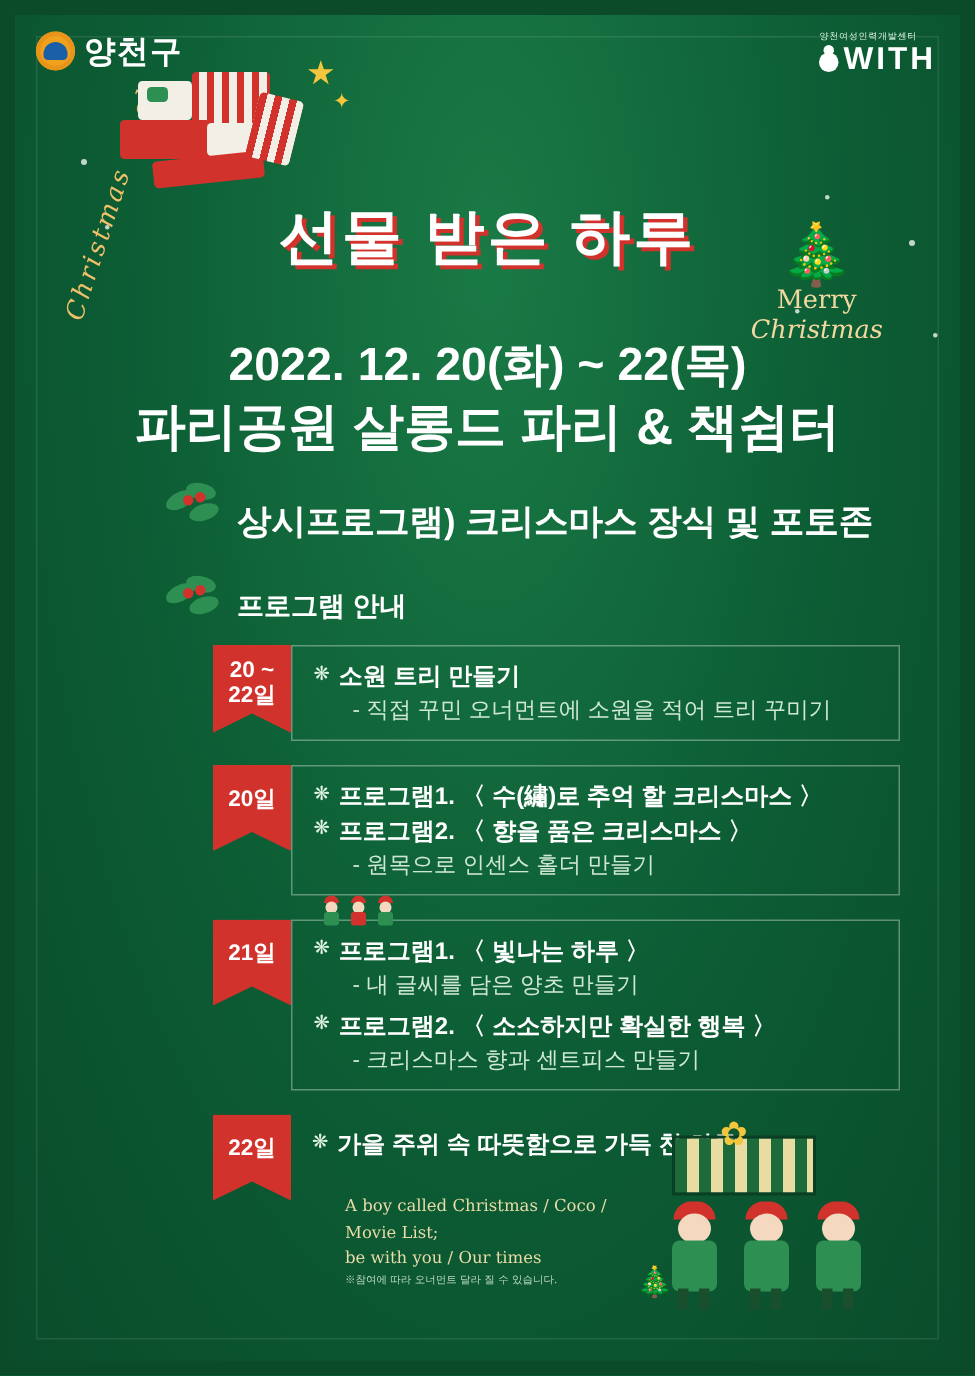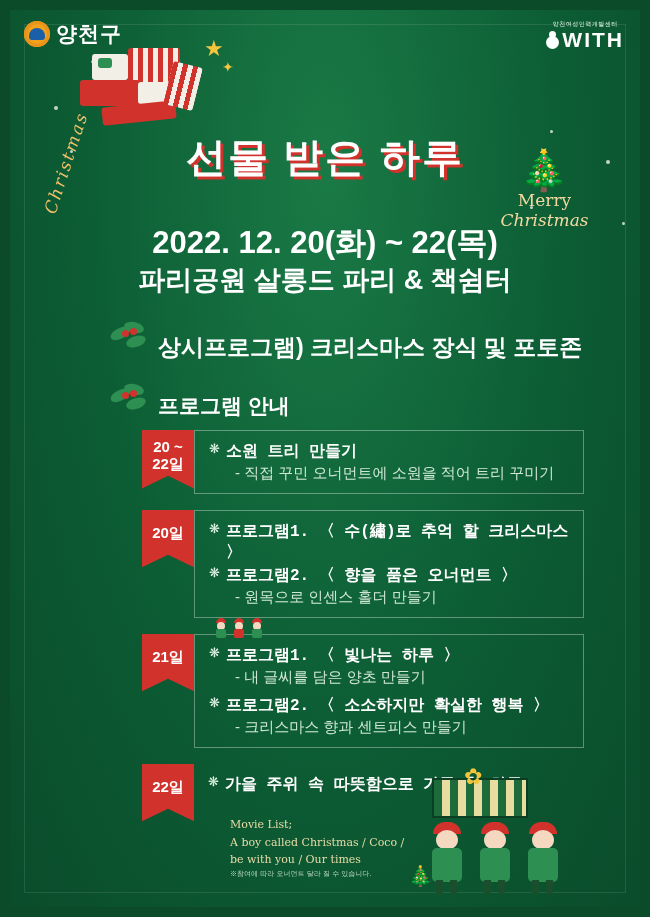--- a/index.html
+++ b/index.html
@@ -34,21 +34,21 @@
     position:relative;
     box-shadow: inset 0 0 0 3px #e8931a;
   }
   .logo-mark:after{
     content:""; position:absolute; left:5px; top:7px; width:16px; height:12px;
     background:#1b5fa8; border-radius:8px 8px 3px 3px;
   }
   .logo-gu-text { color:#ffffff; font-size:21px; font-weight:bold; letter-spacing:1px; }
 
   .logo-with {
-    position:absolute; right:16px; top:10px; text-align:center; color:#ffffff;
+    position:absolute; right:16px; top:10px; text-align:left; color:#ffffff;
   }
   .with-top { font-size:6px; letter-spacing:0.5px; color:#dff3e4; }
   .with-main { font-size:21px; font-weight:bold; letter-spacing:2px; line-height:1; }
   .with-dot {
     display:inline-block; width:13px; height:13px; background:#fff; border-radius:50%;
     position:relative; top:2px; margin-right:3px;
   }
   .with-dot:after{
     content:""; position:absolute; left:3px; top:-5px; width:7px; height:7px;
     background:#fff; border-radius:50%;
@@ -93,65 +93,65 @@
   }
   .merry .m1 { font-family:"DejaVu Serif", serif; font-size:17px; color:#f3d9a0;}
   .merry .m2 { font-family:"DejaVu Serif", serif; font-style:italic; font-size:17px; color:#f3d9a0;}
 
   .dates {
     position:absolute; top:212px; left:0; right:0; text-align:center;
     color:#ffffff; font-size:31px; font-weight:bold; letter-spacing:0px;
   }
   .venue {
     position:absolute; top:252px; left:0; right:0; text-align:center;
-    color:#ffffff; font-size:27px; font-weight:bold;
+    color:#ffffff; font-size:34px; font-weight:bold;
   }
 
   
   .holly { position:absolute; width:46px; height:30px; }
   .holly .leaf {
     position:absolute; width:20px; height:11px; background:#2e8f52;
     border-radius:60% 40% 60% 40%;
   }
   .holly .berry {
     position:absolute; width:7px; height:7px; border-radius:50%; background:#d2322c;
   }
 
   .always {
     position:absolute; top:322px; left:148px;
     color:#ffffff; font-size:23px; font-weight:bold;
   }
   .prog-head {
     position:absolute; top:382px; left:148px;
-    color:#ffffff; font-size:21px; font-weight:bold;
-  }
-
-  
-  .blocks { position:absolute; top:420px; left:132px; right:56px; }
+    color:#ffffff; font-size:18px; font-weight:bold;
+  }
+
+  
+  .blocks { position:absolute; top:420px; left:132px; right:40px; }
   .block { position:relative; margin-bottom:16px; min-height:64px; }
 
   .ribbon {
     position:absolute; left:0; top:0; width:52px;
     background:#d2322c; color:#ffffff;
     text-align:center; font-size:15px; font-weight:bold; line-height:1.15;
     padding:8px 2px 16px 2px;
     clip-path: polygon(0 0,100% 0,100% 100%,50% 78%,0 100%);
     z-index:2;
   }
   .ribbon.tall { padding-top:14px; padding-bottom:26px; }
 
   .panel {
     margin-left:52px;
     border:1px solid rgba(255,255,255,0.35);
     min-height:56px;
     padding:10px 10px 10px 14px;
   }
   .row { display:flex; align-items:flex-start; gap:6px; margin-bottom:2px; }
   .flake { color:#dff3e4; font-size:13px; line-height:1.3; }
-  .p-title { color:#ffffff; font-size:16px; font-weight:bold;font-family:Liberation Mono, monospace; }
+  .p-title { color:#ffffff; font-size:16px; font-weight:bold; }
   .p-sub { color:#cfe8d6; font-size:15px; margin:1px 0 8px 26px; }
   .p-sub.last { margin-bottom:0; }
 
   
   .movie {
     position:absolute; left:88px; top:52px;
     color:#e9dca8; font-family:"DejaVu Serif", serif; font-size:11px; line-height:1.6;
   }
   .movie .tiny { font-size:7px; color:#bcd8c2; }
 
@@ -264,21 +264,21 @@
       <div class="ribbon tall">
         <div>20일</div>
       </div>
       <div class="panel">
         <div class="row">
           <span class="flake">❋</span>
           <span class="p-title">프로그램1. 〈 수(繡)로 추억 할 크리스마스 〉</span>
         </div>
         <div class="row">
           <span class="flake">❋</span>
-          <span class="p-title">프로그램2. 〈 향을 품은 오너먼트 〉</span>
+          <span class="p-title">프로그램2. 〈 향을 품은 크리스마스 〉</span>
         </div>
         <div class="p-sub last">- 원목으로 인센스 홀더 만들기</div>
       </div>
     </div>
 
     <div class="block">
       <div class="mini-elves">
         <span class="mini">
             <i class="mhat"></i>
             <i class="mh"></i>
@@ -316,22 +316,22 @@
       <div class="ribbon tall">
         <div>22일</div>
       </div>
       <div class="panel" style="border:none; min-height:110px;">
         <div class="row">
           <span class="flake">❋</span>
           <span class="p-title">가을 주위 속 따뜻함으로 가득 찬 하루</span>
         </div>
 
         <div class="movie">
+          <div>A boy called Christmas / Coco /</div>
           <div>Movie List;</div>
-          <div>A boy called Christmas / Coco /</div>
           <div>be with you / Our times</div>
           <div class="tiny">※참여에 따라 오너먼트 달라 질 수 있습니다.</div>
         </div>
 
         <div class="elves">
           <div class="giftbox"></div>
           <div class="bow">✿</div>
           <div class="elf" style="left:26px;">
             <span class="hat"></span>
               <span class="head"></span>

